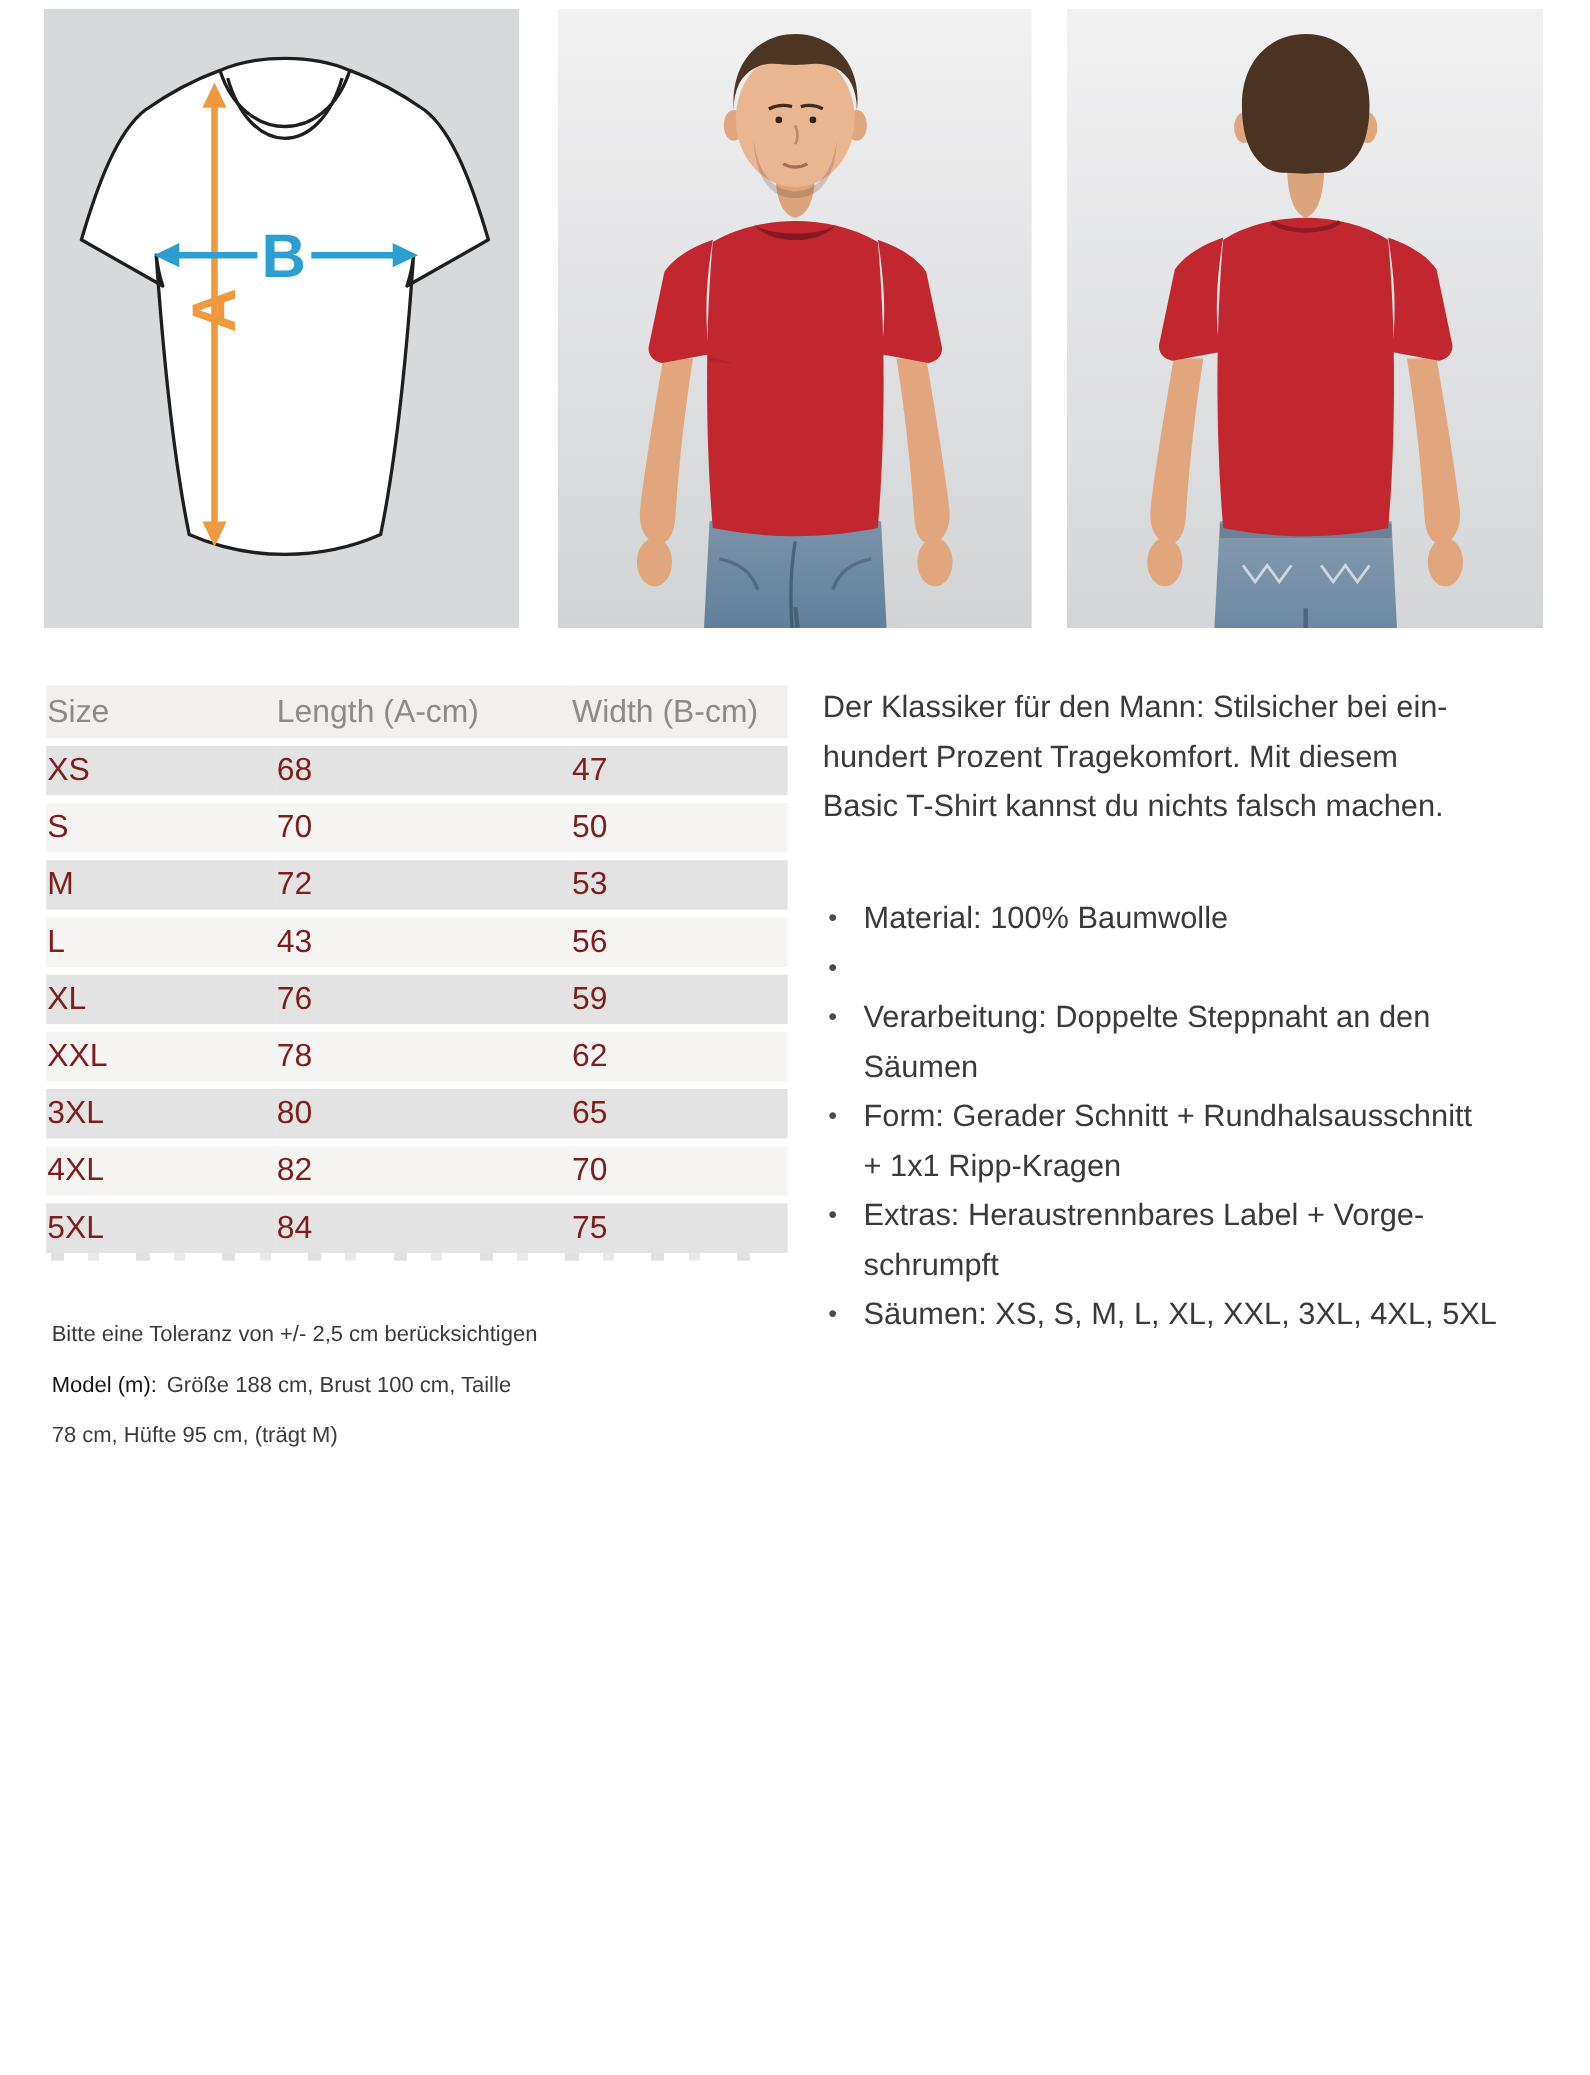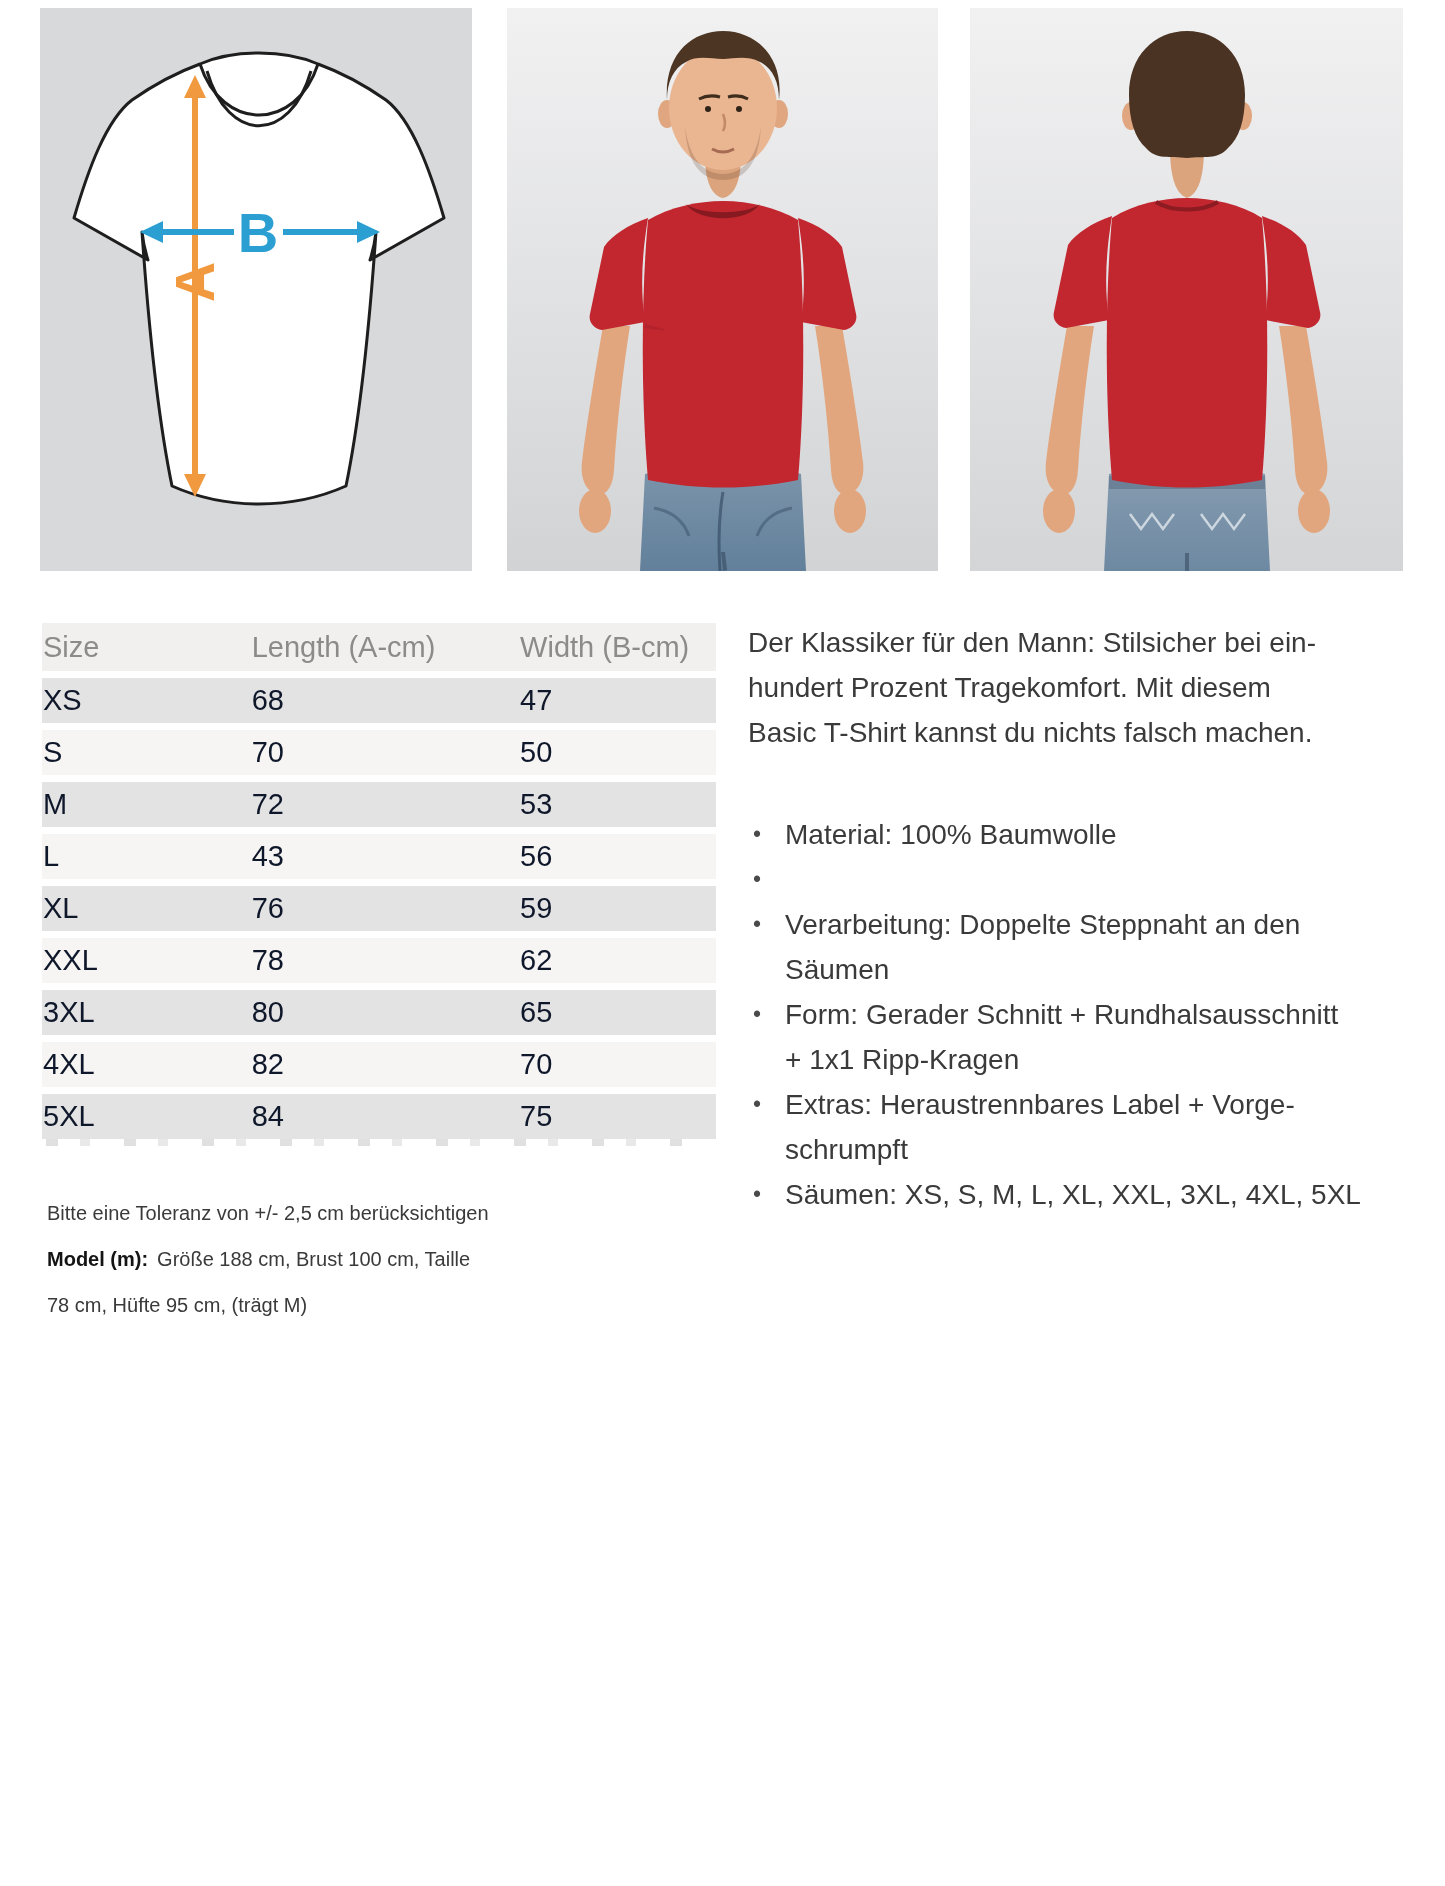--- a/index.html
+++ b/index.html
@@ -19,21 +19,21 @@
   .size-table {
     position:absolute; left:42px; top:616px; width:674px;
     border-collapse:separate; border-spacing:0 7px;
   }
   .size-table th, .size-table td {
     font-weight:400; text-align:left; vertical-align:middle;
   }
   .size-table thead th {
     background:#f1f0ee; color:#8c8b89; font-size:29px; height:46px;
   }
-  .size-table tbody td { color:#0f172a; font-size:29px; height:43px; }
+  .size-table tbody td { color:#7f1d1d; font-size:29px; height:43px; }
   .size-table .col0 { width:210px; box-sizing:border-box; }
   .size-table .col1 { width:268px; }
   .size-table .col2 { width:196px; }
   tr.row-dark  td { background:#e4e3e3; }
   tr.row-light td { background:#f6f5f4; }
 
   .ghost-row {
     position:absolute; left:46px; top:1139px; width:656px; height:7px; opacity:.4;
     background:repeating-linear-gradient(90deg,
       #b3b2b2 0 12px, transparent 12px 34px,
@@ -52,21 +52,21 @@
                 color:#4a4a4a; font-size:23px; line-height:45px; }
   .bullet-text { white-space:pre-line; }
 
   
   .note {
     position:absolute; left:47px; top:1190px; width:660px;
     color:#3a3a3a; font-size:20px; line-height:46px;
   }
   .note p { margin:0; }
   .note .tolerance-line { white-space:nowrap; }
-  .note strong { color:#141414; font-weight:700; margin-right:9px; }
+  .note strong { color:#141414; font-weight:400; margin-right:9px; }
   .note .model-text { white-space:pre-line; }
 </style>
 </head>
 <body>
 
 <div class="page">
 
   <div class="panel" id="diagram-panel">
     <svg viewBox="0 0 432 563">
 

